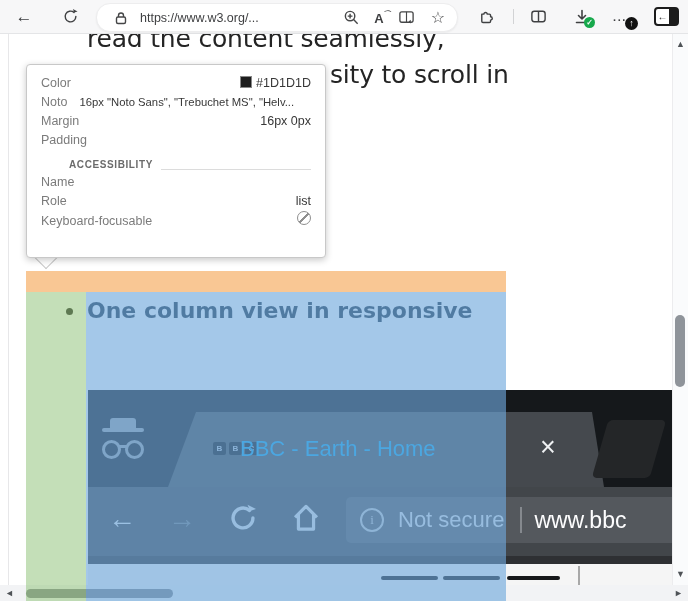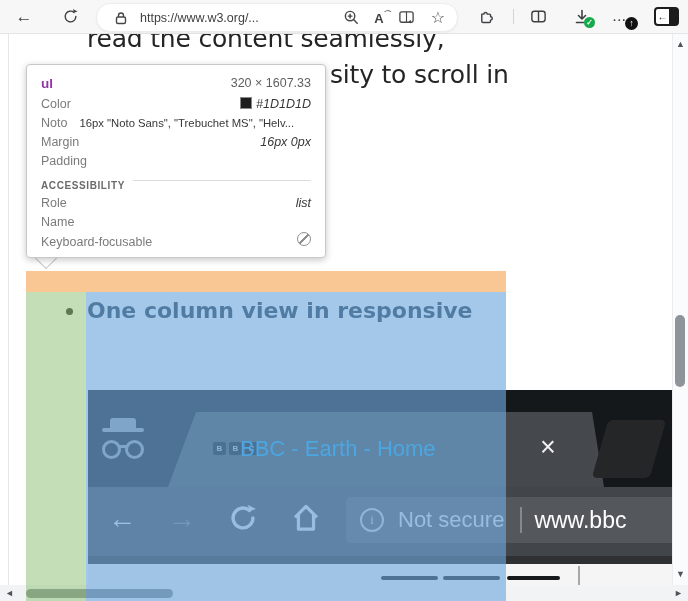--- a/index.html
+++ b/index.html
@@ -51,24 +51,24 @@
   .ov-padding{left:26px;top:292px;width:60px;height:309px;background:rgba(147,196,125,0.55);z-index:5;}
   .ov-content{left:86px;top:292px;width:420px;height:309px;background:rgba(111,168,220,0.63);z-index:5;}
 
   
   .tooltip{left:26px;top:64px;width:300px;height:194px;background:#fff;border:1px solid #c8c8c8;border-radius:4px;box-shadow:0 2px 7px rgba(0,0,0,.22);z-index:10;box-sizing:border-box;padding:9px 14px 8px;}
   .tt-caret{left:38px;top:250px;width:15px;height:15px;background:#fff;border-right:1px solid #c8c8c8;border-bottom:1px solid #c8c8c8;transform:rotate(45deg);z-index:9;}
   .tt-row{display:flex;justify-content:space-between;align-items:center;line-height:19px;font-size:12.5px;}
   .tt-el{color:#9334A6;font-weight:bold;font-size:13.5px;}
   .tt-dims{color:#5e5e5e;font-size:12.5px;}
   .tt-label{color:#7b7b7b;flex:none;}
-  .tt-val{color:#383838;text-align:right;font-style:italic;}
+  .tt-val{color:#383838;text-align:right;}
   .tt-font-val{color:#383838;font-size:11.3px;margin-left:12px;white-space:nowrap;overflow:hidden;flex:1;text-align:left;}
   .swatch{display:inline-block;width:10px;height:10px;background:#1D1D1D;border:1px solid #888;vertical-align:-1px;margin-right:4px;}
-  .a11y-head{display:flex;align-items:flex-start;margin-top:9px;margin-bottom:3px;}
+  .a11y-head{display:flex;align-items:flex-end;margin-top:9px;margin-bottom:3px;margin-left:28px;}
   .a11y-title{font-size:10px;font-weight:bold;color:#6b6b6b;letter-spacing:.6px;}
   .a11y-line{flex:1;height:1px;background:#dcdcdc;margin-left:8px;}
   .no-icon{display:inline-block;width:12px;height:12px;border:1.5px solid #8f8f8f;border-radius:50%;background:linear-gradient(135deg,transparent 43%,#8f8f8f 43%,#8f8f8f 57%,transparent 57%);}
 
   
   .vscroll{left:672px;top:33px;width:16px;height:552px;background:#fafbfc;border-left:1px solid #ececee;z-index:6;}
   .vthumb{left:675px;top:315px;width:10px;height:72px;background:#8f949a;border-radius:5px;z-index:7;}
   .hscroll{left:0;top:585px;width:688px;height:16px;background:#f2f3f5;z-index:1;}
   .hthumb{left:26px;top:589px;width:147px;height:9px;background:#7d8288;border-radius:5px;z-index:2;}
   .sb-arrow{color:#4f5357;font-size:9px;line-height:1;z-index:7;}
@@ -132,50 +132,46 @@
       <div class="abs" style="left:490px;top:2px;width:2px;height:19px;background:#a8a8a8;"></div>
     </div>
   </div>
 
   <div class="abs ov-margin"></div>
   <div class="abs ov-padding"></div>
   <div class="abs ov-content"></div>
 
   <div class="abs tt-caret"></div>
   <div class="abs tooltip">
-    <div class="tt-row" style="margin-bottom:2px;">
-      <span class="tt-el">ul</span>
-      <span class="tt-dims">320 × 1607.33</span>
-    </div>
     <div class="tt-row">
       <span class="tt-label">Color</span>
       <span class="tt-val"><span class="swatch"></span><span>#1D1D1D</span></span>
     </div>
     <div class="tt-row">
       <span class="tt-label">Noto</span>
       <span class="tt-font-val">16px "Noto Sans", "Trebuchet MS", "Helv...</span>
     </div>
     <div class="tt-row">
       <span class="tt-label">Margin</span>
       <span class="tt-val">16px 0px</span>
     </div>
     <div class="tt-row">
       <span class="tt-label">Padding</span>
     </div>
     <div class="a11y-head">
       <span class="a11y-title">ACCESSIBILITY</span>
       <span class="a11y-line"></span>
     </div>
     <div class="tt-row">
+      <span class="tt-label">Name</span>
+      <span class="tt-val"></span>
+    </div>
+    <div class="tt-row">
       <span class="tt-label">Role</span>
       <span class="tt-val">list</span>
-    </div>
-    <div class="tt-row">
-      <span class="tt-label">Name</span>
-      <span class="tt-val"></span>
     </div>
     <div class="tt-row">
       <span class="tt-label">Keyboard-focusable</span>
       <span class="tt-val"><span class="no-icon"></span></span>
     </div>
   </div>
 
   <div class="toolbar">
     <div class="tb-btn" style="margin-left:10px;">←</div>
     <div class="tb-btn" style="margin-left:18px;">

